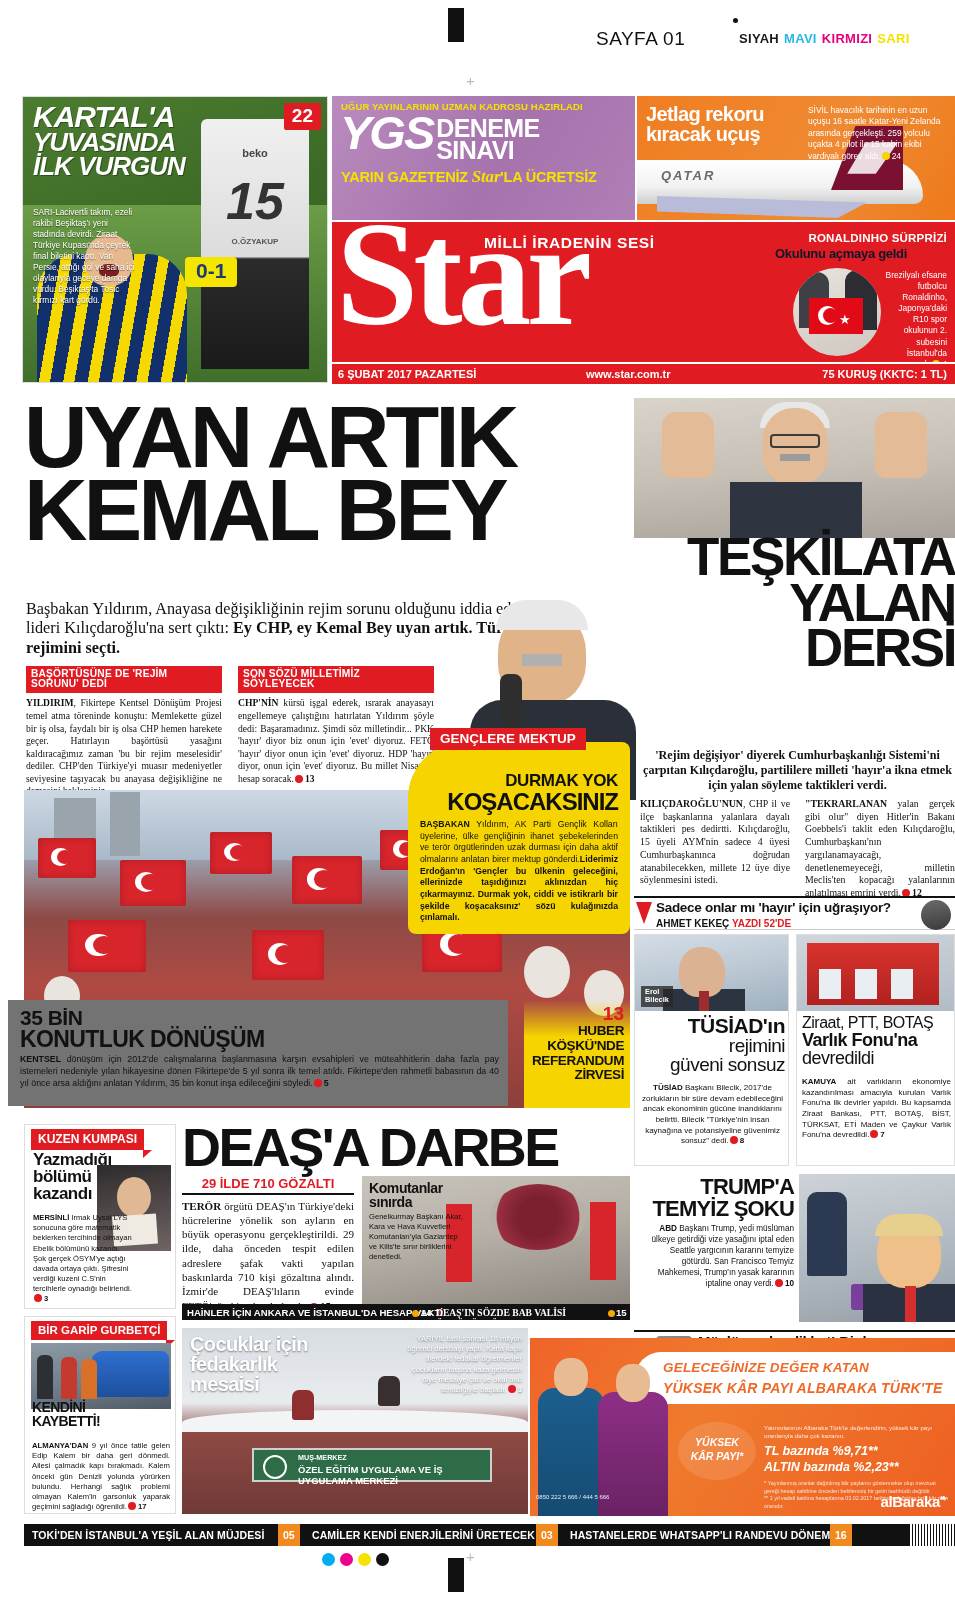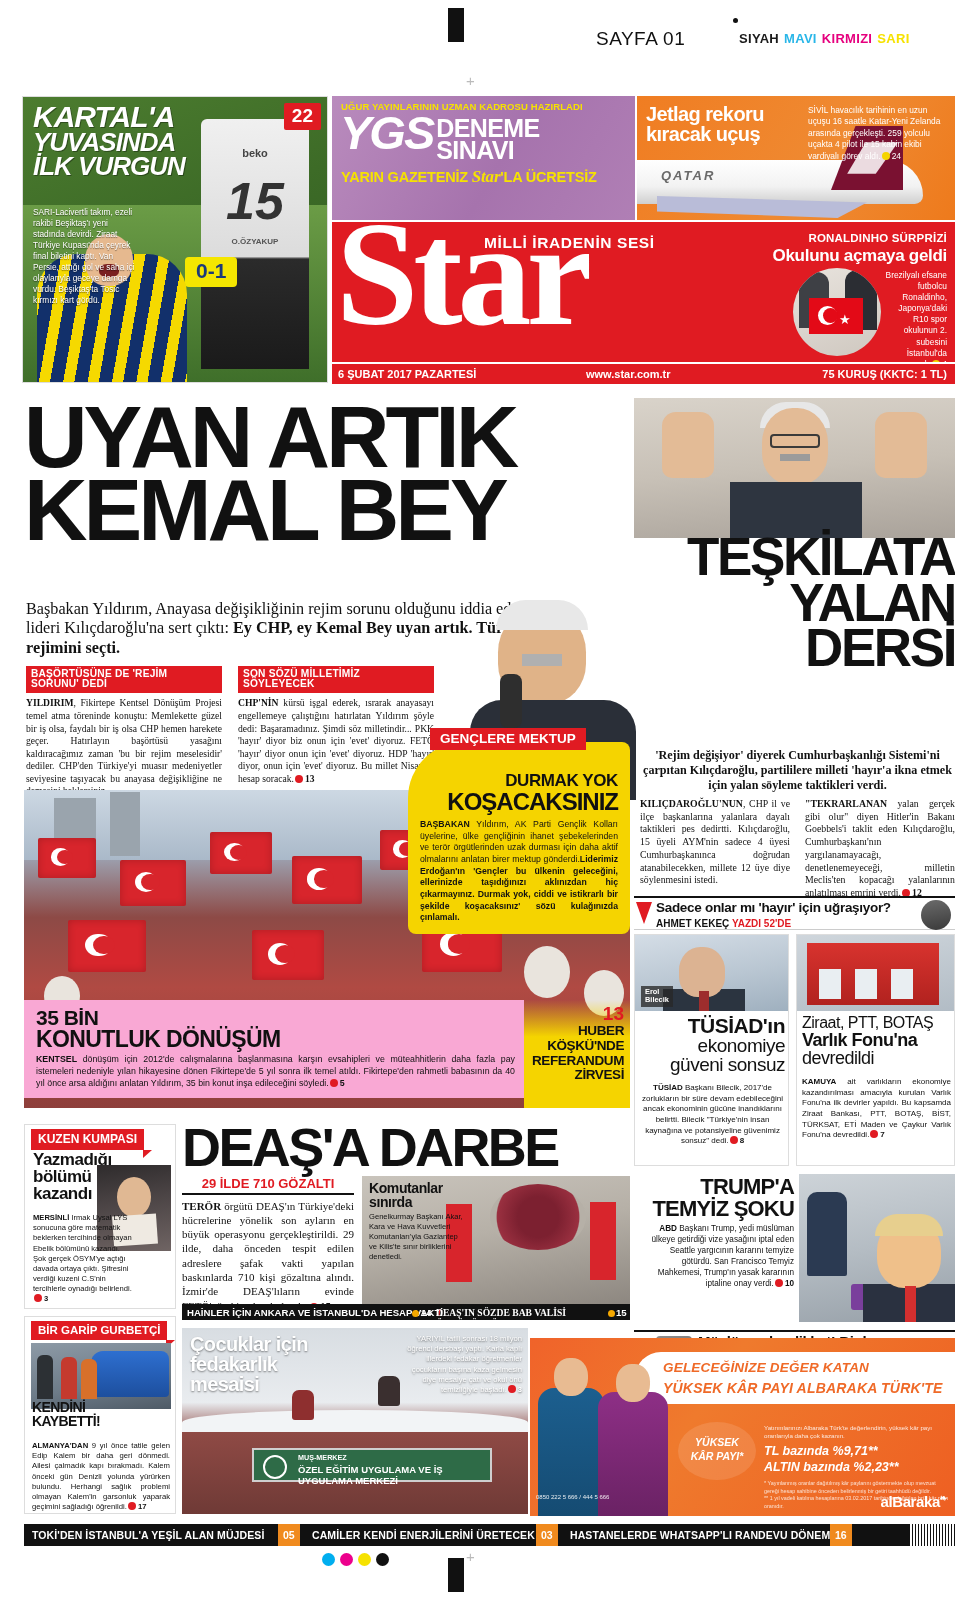--- a/index.html
+++ b/index.html
@@ -121,22 +121,22 @@
 
   
   .mast { left:332px; top:222px; width:623px; height:140px; background:#e01b22; overflow:hidden; }
   .mast .logo { position:absolute; left:4px; top:-22px; color:#fff;
      font-family:"Liberation Serif", serif; font-weight:700; font-size:148px;
      letter-spacing:-5px; line-height:1; }
   .mast .slogan { position:absolute; left:152px; top:12px; color:#fff; font-weight:700;
      font-size:15.5px; letter-spacing:.6px; }
   .mast .rk { position:absolute; right:8px; top:10px; width:210px; text-align:right;
      color:#fff; font-weight:700; font-size:11.5px; letter-spacing:.2px; }
-  .mast .rh { position:absolute; right:8px; top:24px; width:212px; text-align:right;
-     color:#ffffff; font-weight:700; font-size:17px; letter-spacing:-.3px; }
+  .mast .rh { position:absolute; right:8px; top:24px; width:212px; text-align:center;
+     color:#0f172a; font-weight:700; font-size:13px; letter-spacing:-.3px; }
   .mast .rb { position:absolute; right:8px; top:48px; width:62px; color:#fff;
      font-size:8.4px; line-height:1.32; text-align:right; }
   .mast .circ { position:absolute; right:74px; top:46px; width:88px; height:88px;
      border-radius:50%; background:linear-gradient(160deg,#e8e3dd,#cfc8c0); overflow:hidden; }
   .mast .circ .flag { position:absolute; left:16px; top:30px; width:54px; height:36px;
      background:#e30a17; }
   .mast .circ .flag::before { content:""; position:absolute; left:9px; top:8px;
      width:19px; height:19px; border-radius:50%; background:#fff; }
   .mast .circ .flag::after { content:""; position:absolute; left:14px; top:10px;
      width:15px; height:15px; border-radius:50%; background:#e30a17; }
@@ -182,21 +182,21 @@
      background:linear-gradient(180deg,#cdd8e3,#aab9c9); }
   .crowd .bldg { position:absolute; background:#9aa4ad; }
   .crowd .flag { position:absolute; background:#d8252c; border-radius:2px;
      box-shadow:inset 0 0 8px rgba(0,0,0,.2); }
   .crowd .flag::before { content:""; position:absolute; left:22%; top:26%;
      width:34%; height:44%; border-radius:50%; background:#fff; }
   .crowd .flag::after { content:""; position:absolute; left:32%; top:30%;
      width:28%; height:36%; border-radius:50%; background:#d8252c; }
   .crowd .head { position:absolute; border-radius:50%; background:#e9e4dd; }
 
-  .yellowbox { left:24px; top:1000px; width:500px; background:#f9a8d4; padding:7px 9px 8px 12px; }
+  .yellowbox { left:8px; top:1000px; width:500px; background:#737373; padding:7px 9px 16px 12px; }
   .yellowbox .h1 { font-weight:700; font-size:21px; line-height:1.0; letter-spacing:-.5px; }
   .yellowbox .h2 { font-weight:700; font-size:23px; line-height:1.02; letter-spacing:-.6px; }
   .yellowbox .tx { font-size:8.8px; line-height:1.33; margin-top:3px; text-align:justify; }
   .yellowbox .tx b { font-weight:700; }
 
   .huberbox { left:524px; top:1000px; width:106px; height:108px;
      background:linear-gradient(180deg,rgba(245,212,0,0) 0%,#f5d400 34%); padding:4px 6px; }
   .huberbox .n { color:#e01b22; font-weight:700; font-size:19px; text-align:right; line-height:1; }
   .huberbox .t { font-weight:700; font-size:13.5px; text-align:right; line-height:1.02;
      letter-spacing:-.4px; margin-top:1px; }
@@ -675,21 +675,21 @@
     <div class="sb"></div>
     <div class="sh"></div>
     <div class="tie"></div>
     <div class="lbl">
       <div>Erol</div>
       <div>Bilecik</div>
     </div>
   </div>
   <div class="abs" style="left:5px;top:80px;width:145px;text-align:right;">
     <div class="h" style="font-size:21px;">TÜSİAD'ın</div>
-    <div class="h" style="font-size:19px;font-weight:400;">ekonomiye</div>
+    <div class="h" style="font-size:19px;font-weight:400;">rejimini</div>
     <div class="h" style="font-size:19px;font-weight:400;">güveni sonsuz</div>
   </div>
   <div class="t abs" style="left:5px;top:148px;width:145px;text-align:center;"><b>TÜSİAD</b><span> Başkanı Bilecik, 2017'de zorlukların bir süre devam edebileceğini ancak ekonominin gücüne inandıklarını belirtti. Bilecik "Türkiye'nin insan kaynağına ve potansiyeline güvenimiz sonsuz" dedi.</span><span class="pagenum"></span><b>8</b></div>
 </div>
 
 <div class="nbox ziraat">
   <div class="ph">
     <div class="bldg"></div>
     <div class="win" style="left:22px;top:34px;width:22px;height:30px;"></div>
     <div class="win" style="left:58px;top:34px;width:22px;height:30px;"></div>

